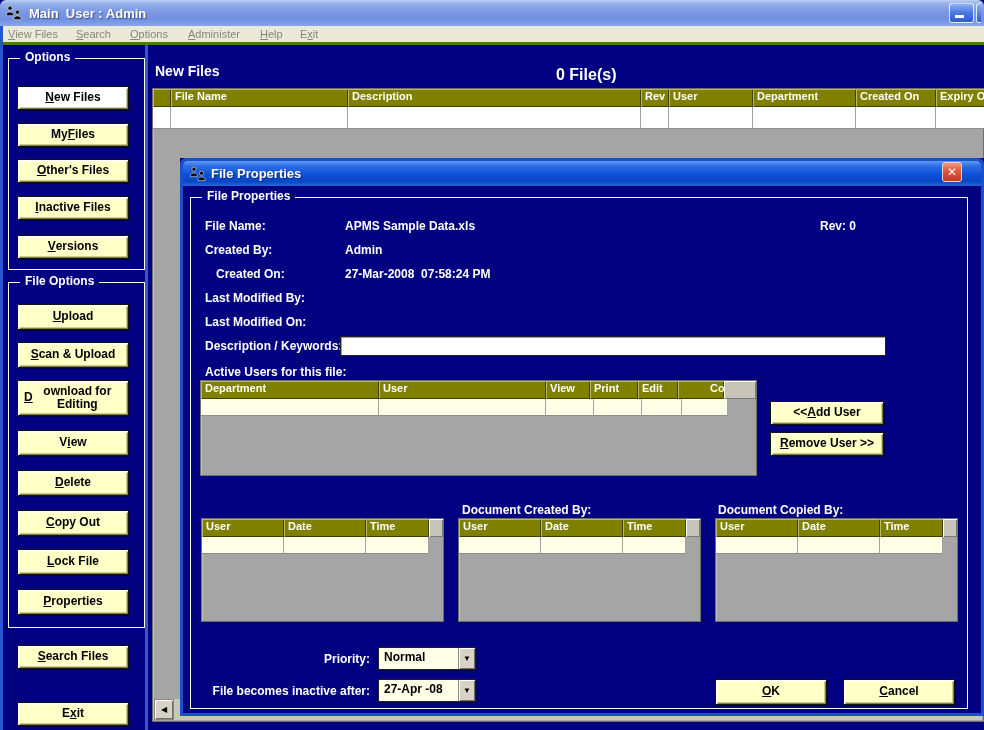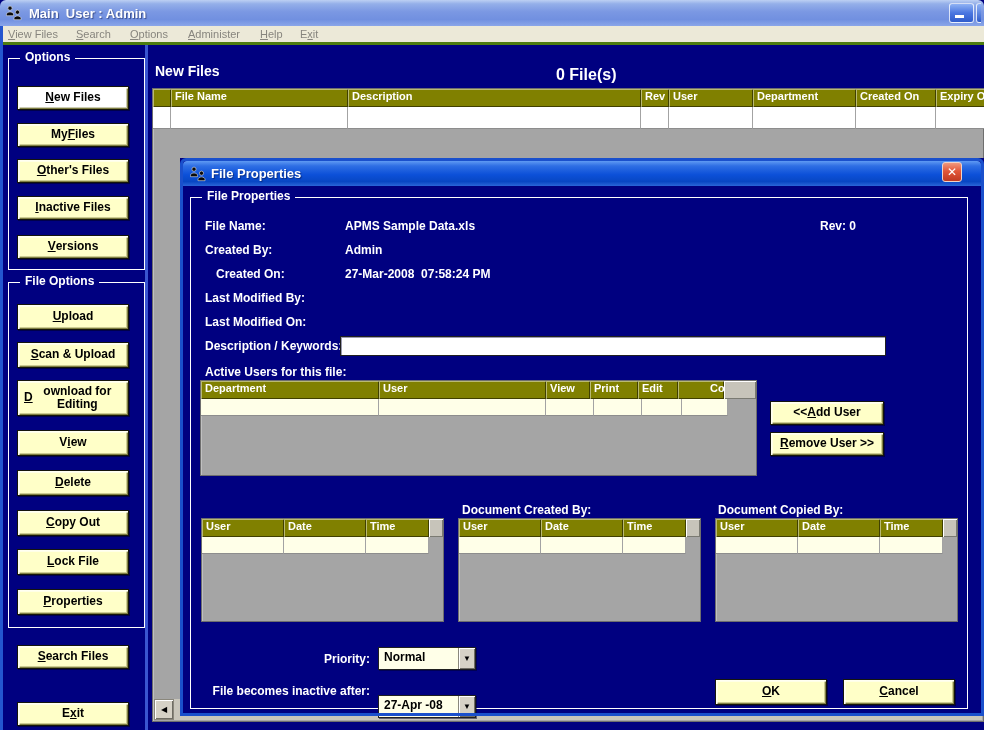--- a/index.html
+++ b/index.html
@@ -273,21 +273,21 @@
           <div class="rfill"></div>
       </div>
     </div>
 
     <span class="dlg-label" style="left:40px;top:494px;width:150px;text-align:right;">Priority:</span>
     <div class="combo" style="left:198px;top:489px;width:98px;height:23px;">
       <span class="combo-field">Normal</span>
       <span class="combo-arrow">▼</span>
     </div>
     <span class="dlg-label" style="left:5px;top:526px;width:185px;text-align:right;">File becomes inactive after:</span>
-    <div class="combo" style="left:198px;top:537px;width:98px;height:23px;">
+    <div class="combo" style="left:198px;top:521px;width:98px;height:23px;">
       <span class="combo-field">27-Apr -08</span>
       <span class="combo-arrow">▼</span>
     </div>
     <div class="btn3d" style="left:535px;top:521px;width:112px;height:26px;"><u>O</u>K</div>
     <div class="btn3d" style="left:663px;top:521px;width:112px;height:26px;"><u>C</u>ancel</div>
 
     <div class="dlg-frame"></div>
   </div>
 
 </div>

